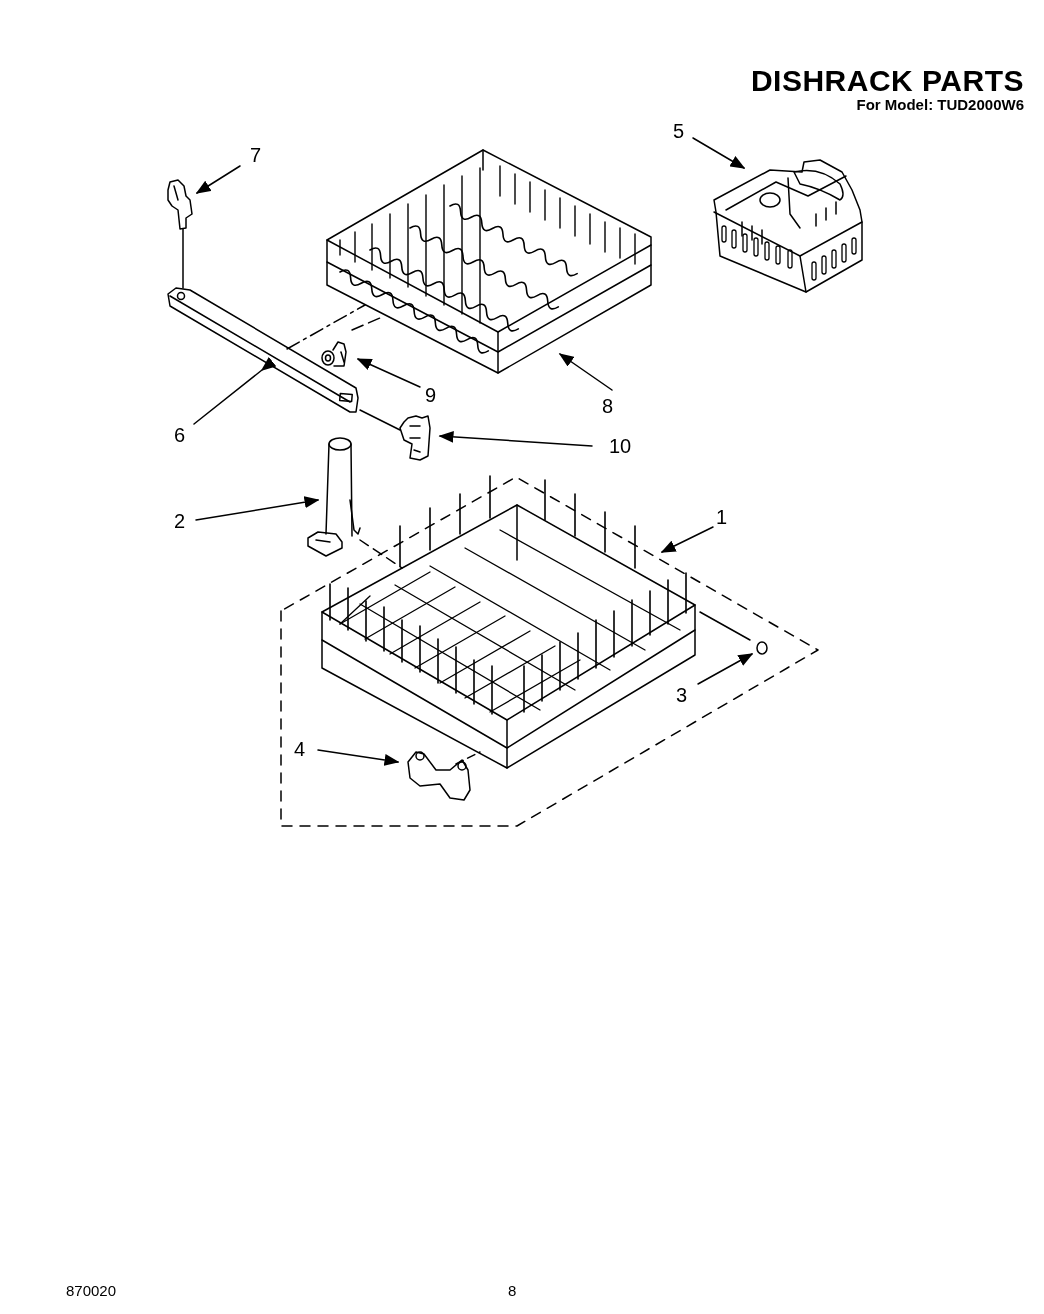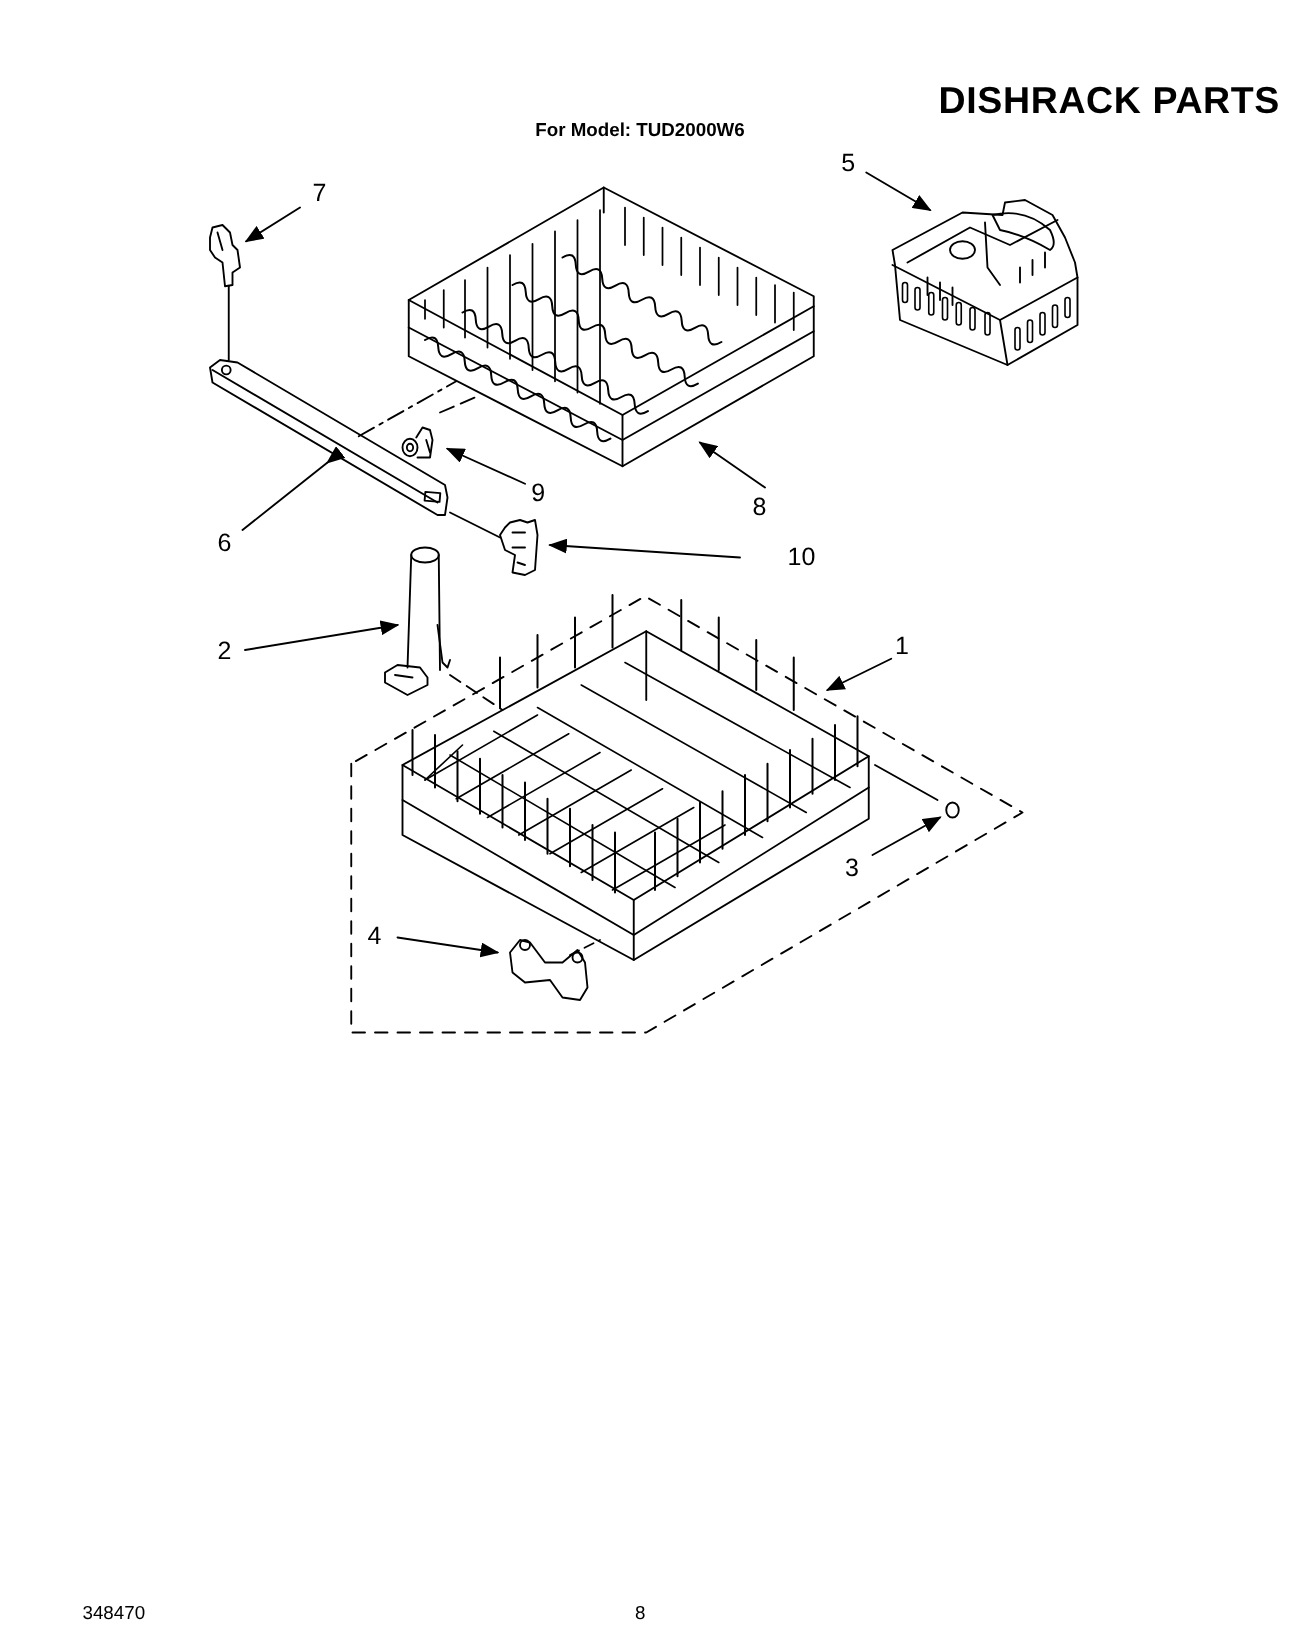--- a/index.html
+++ b/index.html
@@ -1,20 +1,20 @@
 <!DOCTYPE html>
 <html><head>
   <meta charset="utf-8">
   <style>
     html, body { margin: 0; padding: 0; background: #ffffff; }
     body { width: 1044px; height: 1314px; position: relative; overflow: hidden;
            font-family: "Liberation Sans", sans-serif; color: #000; }
     .title { position: absolute; left: 0; width: 1024px; top: 64px; text-align: right;
              font-weight: bold; font-size: 30px; letter-spacing: 0.5px; }
-    .subtitle { position: absolute; left: 0; width: 1024px; top: 96px; text-align: center;
+    .subtitle { position: absolute; left: 0; width: 1024px; top: 96px; text-align: right;
                 font-weight: bold; font-size: 15px; }
     .callout { position: absolute; font-size: 20px; font-family: "Liberation Sans", sans-serif; }
     .footer-left { position: absolute; left: 66px; top: 1282px; font-size: 15px; }
     .footer-page { position: absolute; left: 508px; top: 1282px; font-size: 15px; }
     svg.art { position: absolute; left: 0; top: 0; }
     svg.art * { vector-effect: non-scaling-stroke; }
   </style>
 </head>
 <body>
 
@@ -150,20 +150,20 @@
     <line x1="318" y1="750" x2="398" y2="762" marker-end="url(#ah)"></line>
     <path d="M456,764 L480,752" stroke-dasharray="8,5"></path>
   </g>
 </svg>
 
 <div class="callout" style="left:250px;top:144px;">7</div>
 <div class="callout" style="left:673px;top:120px;">5</div>
 <div class="callout" style="left:174px;top:424px;">6</div>
 <div class="callout" style="left:425px;top:384px;">9</div>
 <div class="callout" style="left:602px;top:395px;">8</div>
-<div class="callout" style="left:630px;top:435px;">10</div>
+<div class="callout" style="left:609px;top:435px;">10</div>
 <div class="callout" style="left:174px;top:510px;">2</div>
 <div class="callout" style="left:716px;top:506px;">1</div>
 <div class="callout" style="left:676px;top:684px;">3</div>
 <div class="callout" style="left:294px;top:738px;">4</div>
 
-<div class="footer-left">348470</div>
+<div class="footer-left">870020</div>
 <div class="footer-page">8</div>
 
 </body></html>

